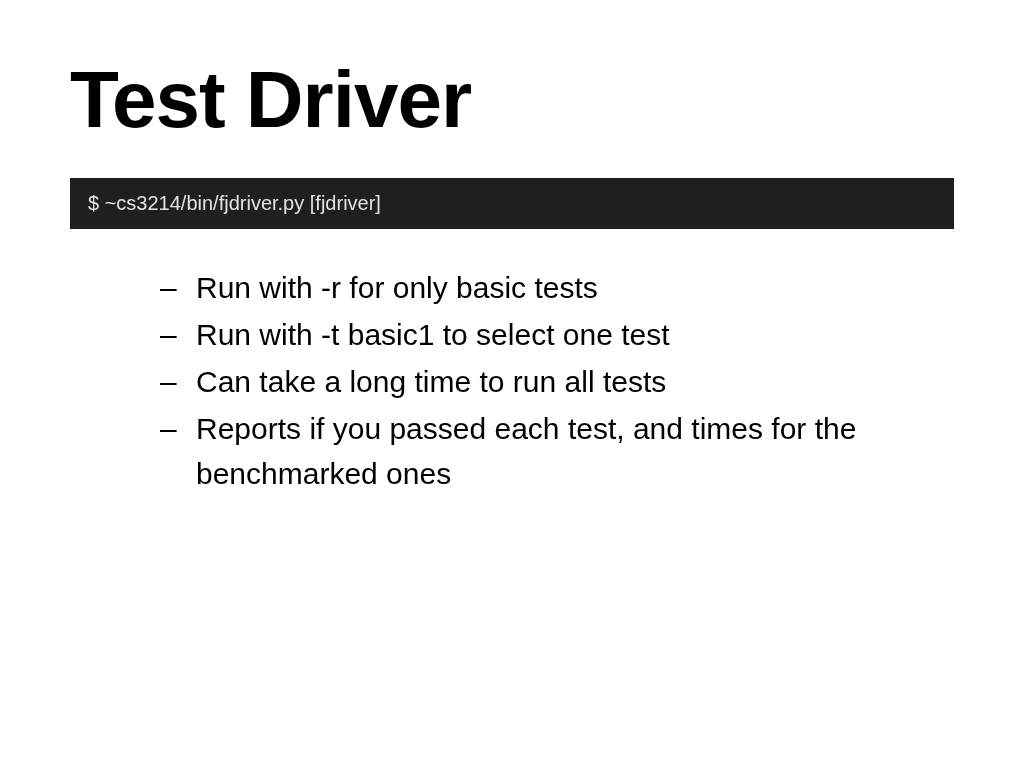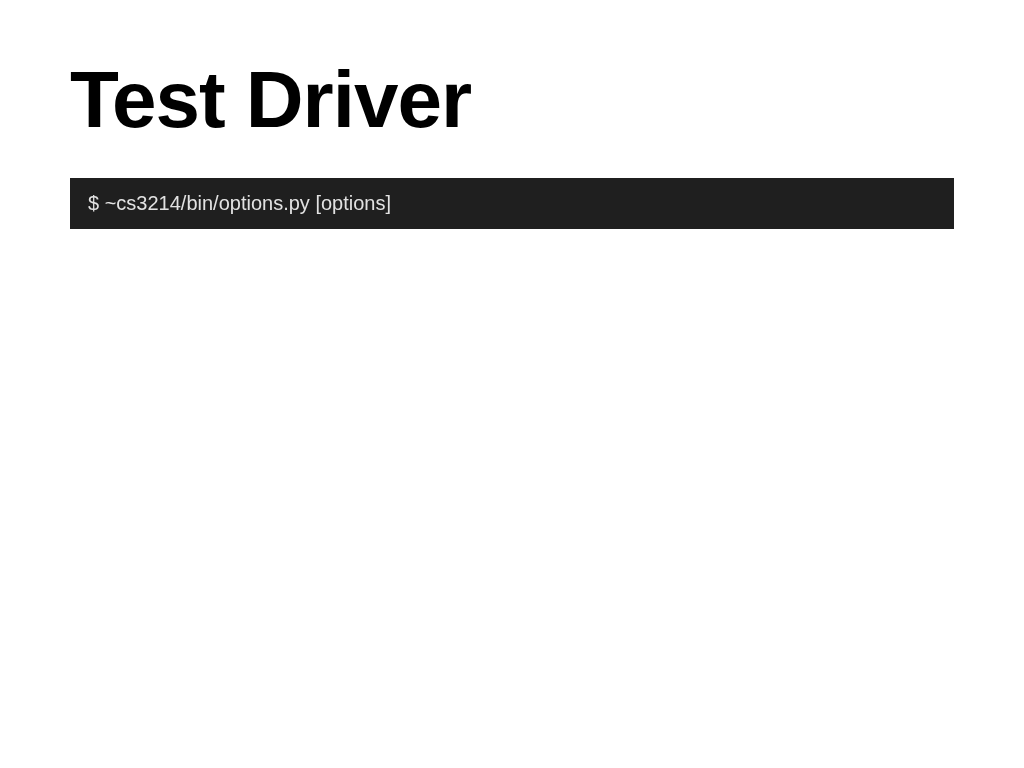--- a/index.html
+++ b/index.html
@@ -44,14 +44,20 @@
     left: 0;
     top: 0;
     font-size: 30px;
   }
 </style>
 </head>
 <body>
 
 <div class="slide">
   <h1 class="title">Test Driver</h1>
-  <div class="codebox">$ ~cs3214/bin/options.py [options]</div>
+  <div class="codebox">$ ~cs3214/bin/fjdriver.py [fjdriver]</div>
+  <ul class="bullets">
+    <li>Run with -r for only basic tests</li>
+    <li>Run with -t basic1 to select one test</li>
+    <li>Can take a long time to run all tests</li>
+    <li>Reports if you passed each test, and times for the benchmarked ones</li>
+  </ul>
 </div>
 
 </body></html>

